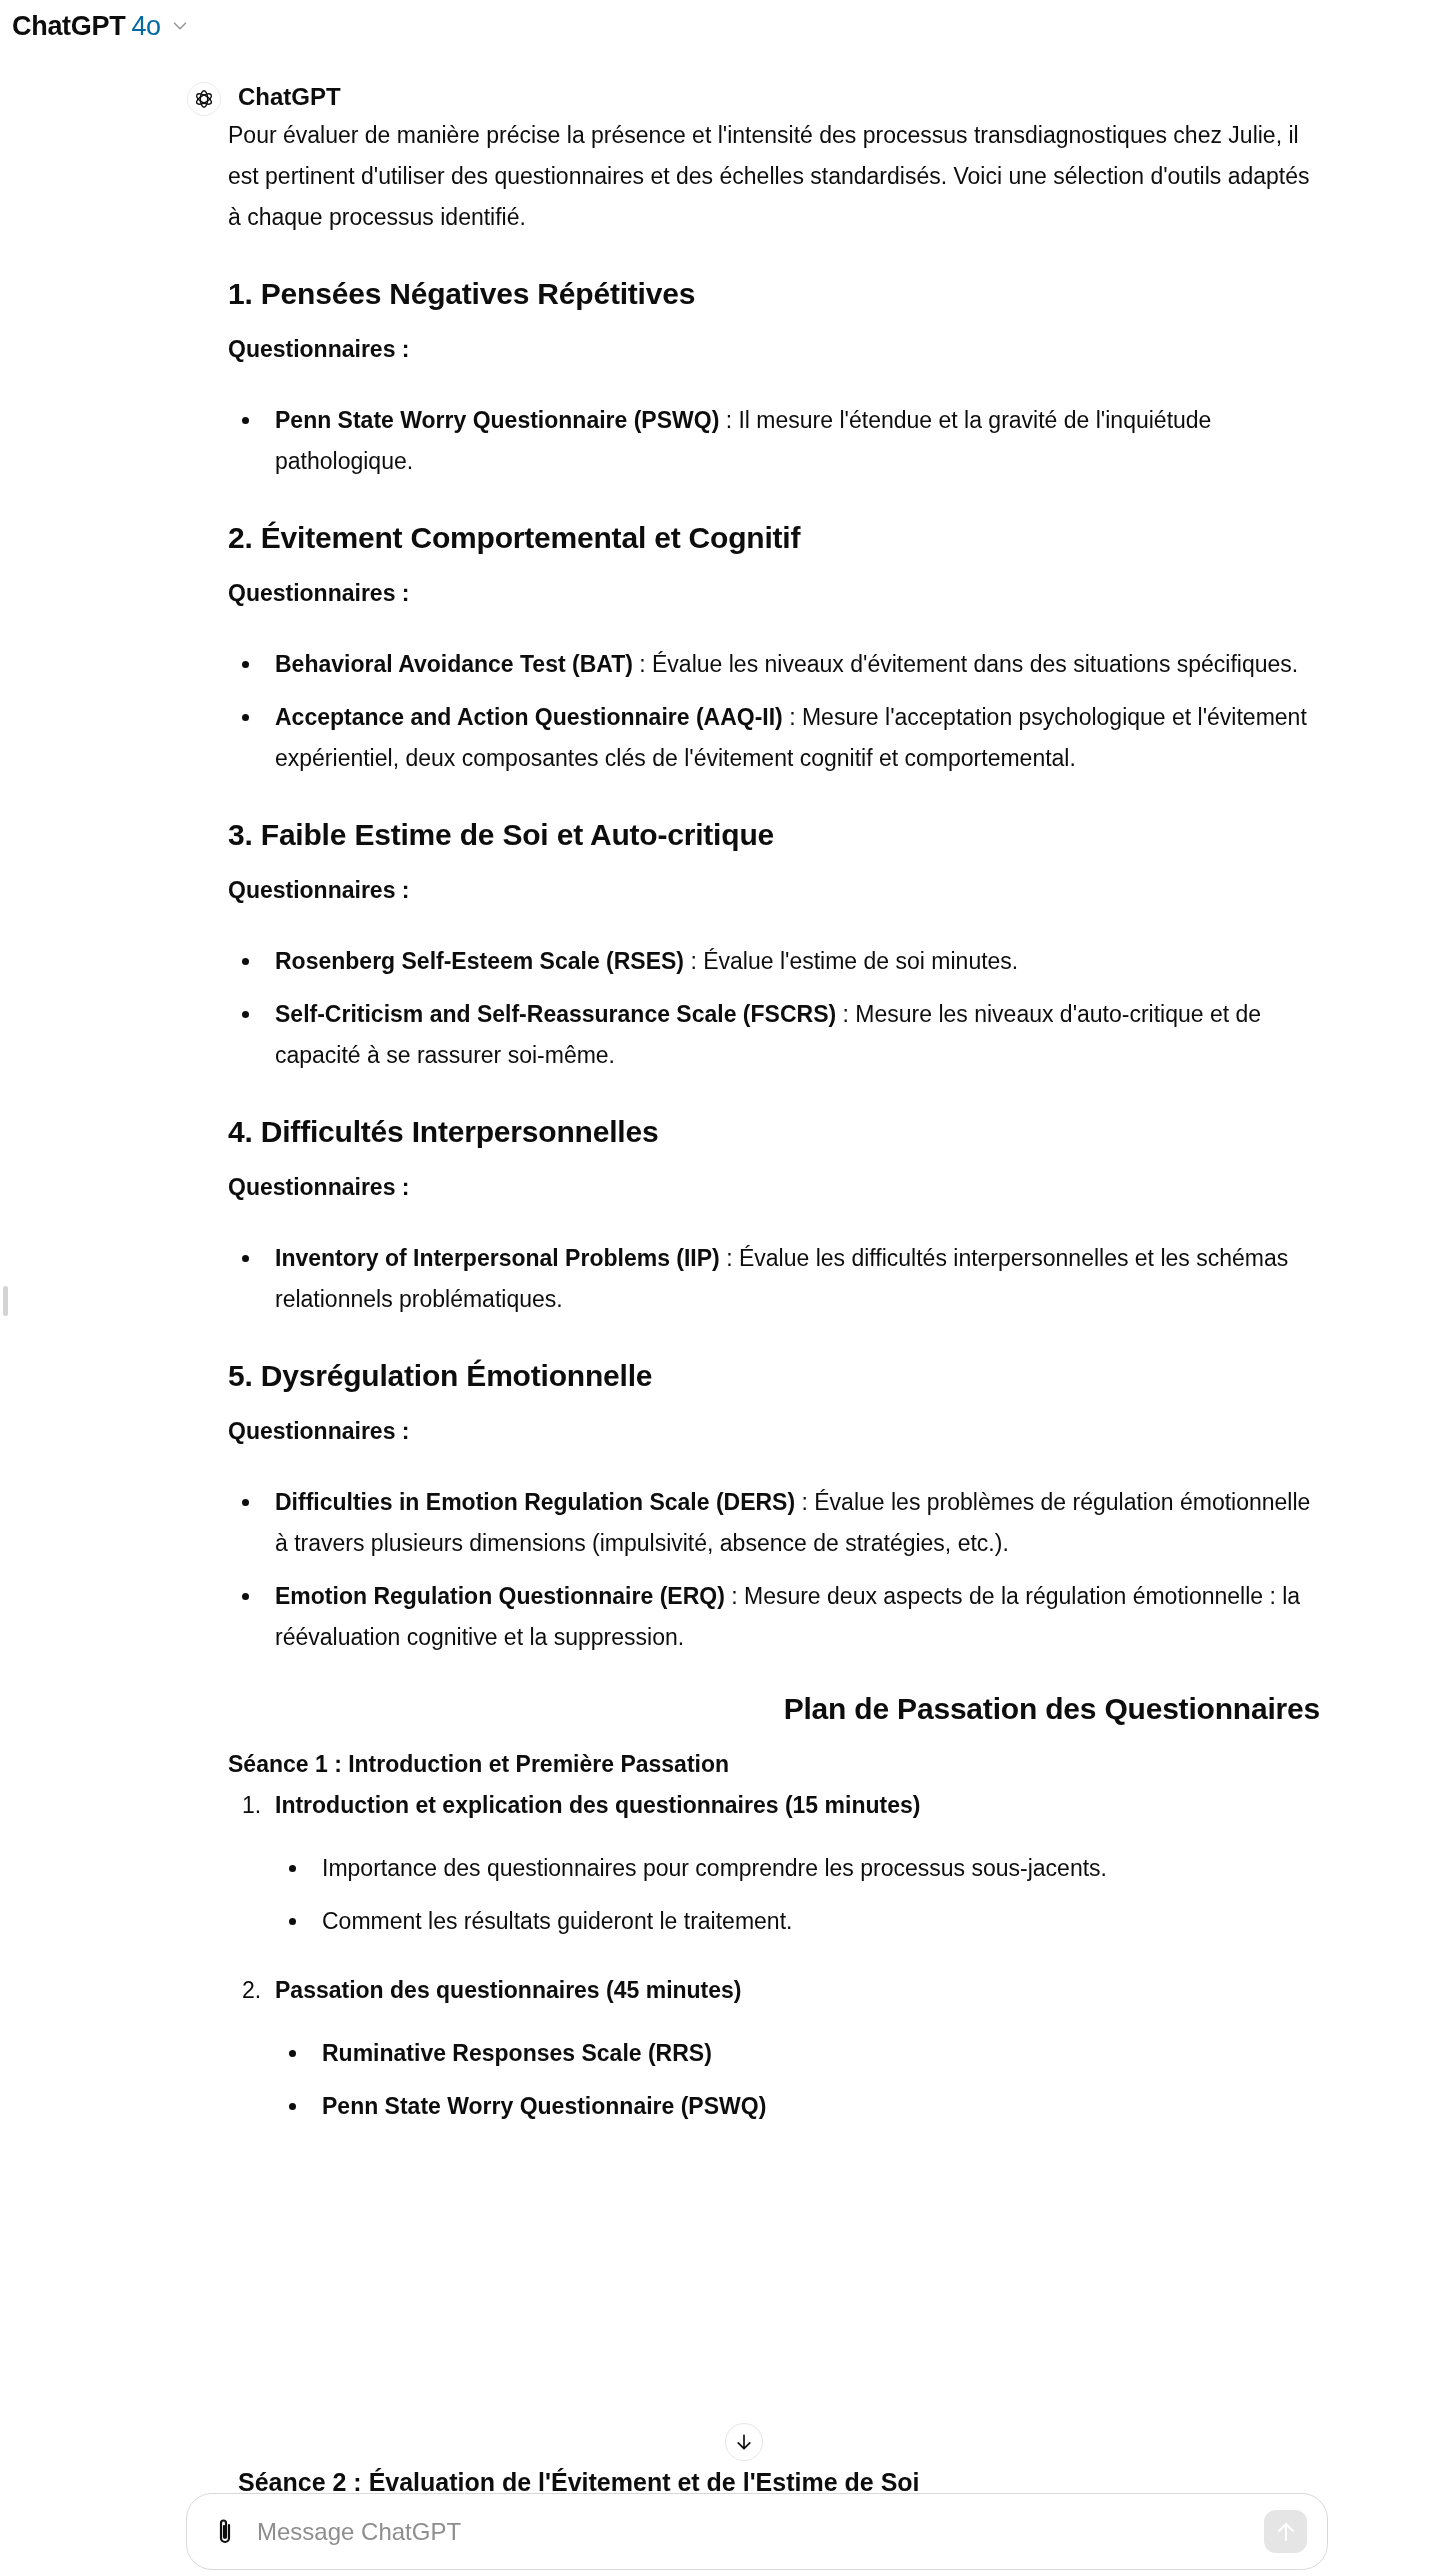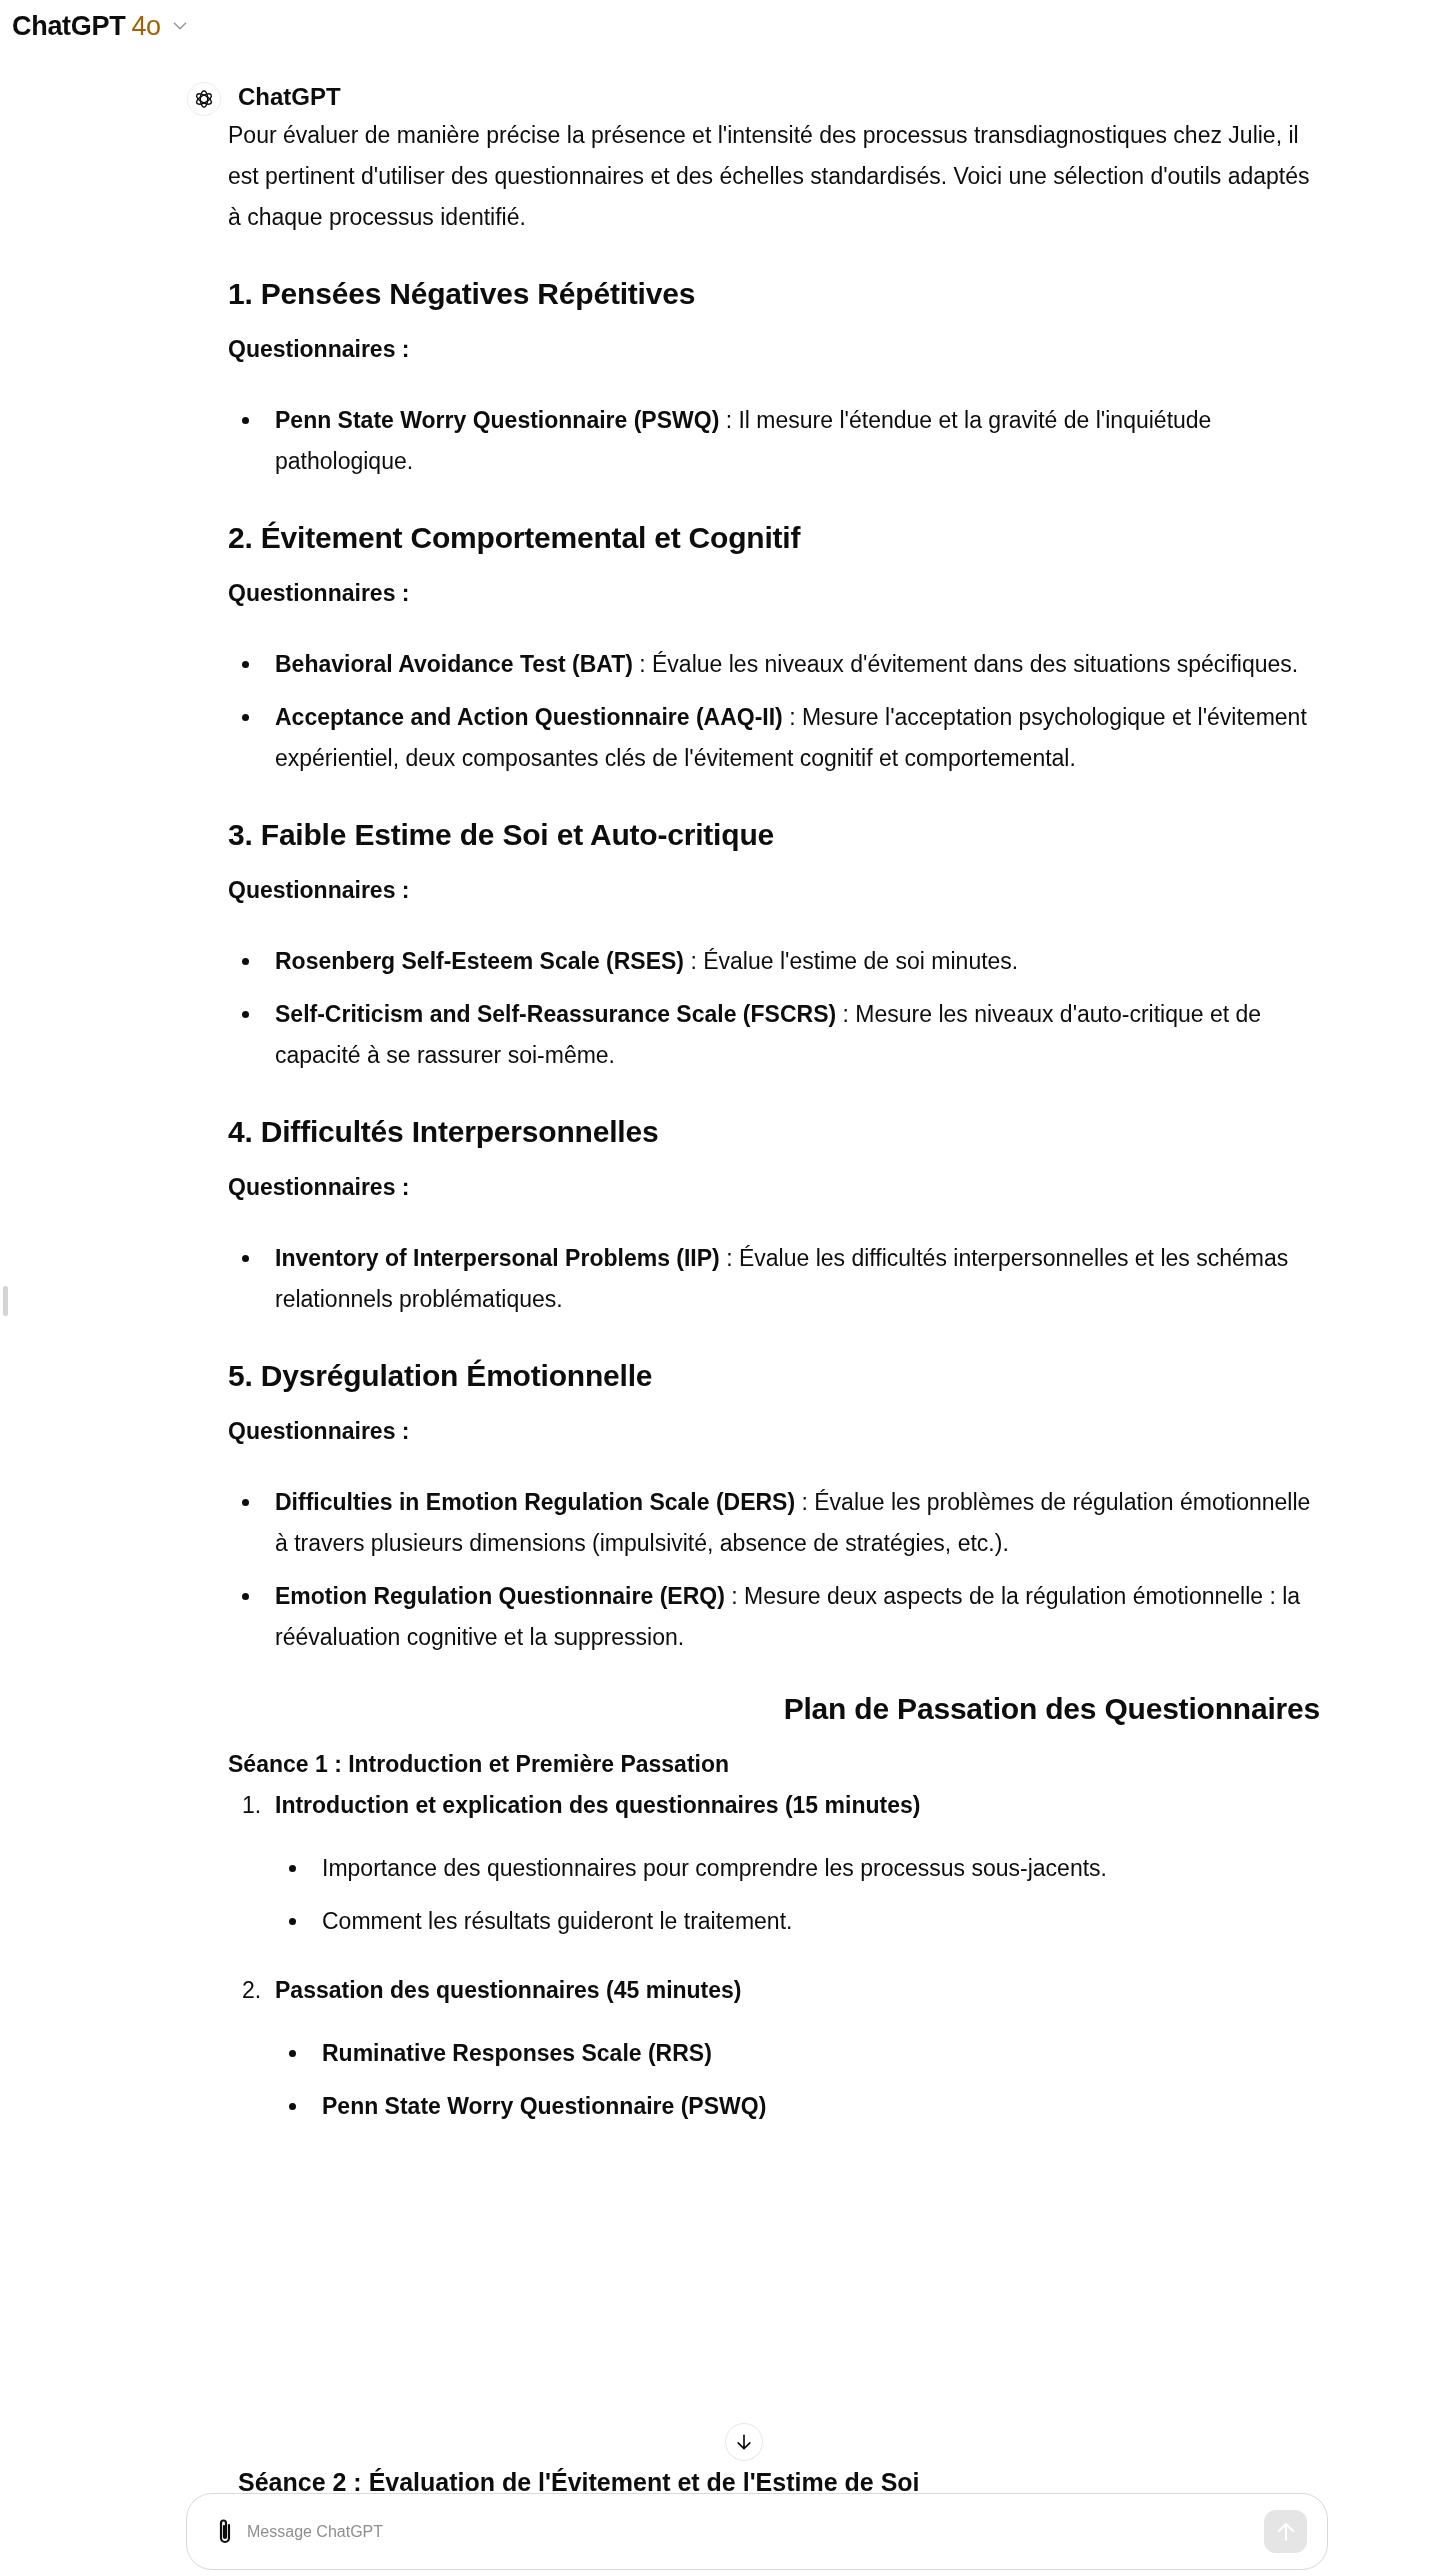--- a/index.html
+++ b/index.html
@@ -6,21 +6,21 @@
   body {
     width: 1436px; height: 2576px; overflow: hidden; position: relative;
     background: #ffffff; color: #0d0d0d;
     font-family: "Liberation Sans", "DejaVu Sans", sans-serif;
   }
   .header {
     position: absolute; left: 12px; top: 8px; height: 36px;
     display: flex; align-items: center; gap: 6px;
     font-size: 27px; font-weight: 600; letter-spacing: -0.3px;
   }
-  .header .model { color: #a16207; font-weight: 500; }
+  .header .model { color: #0369a1; font-weight: 500; }
   .header .chev { width: 22px; height: 22px; margin-left: 2px; }
   .sidebar-handle {
     position: absolute; left: 3px; top: 1286px; width: 5px; height: 30px;
     background: #d4d4d4; border-radius: 3px;
   }
   .avatar {
     position: absolute; left: 187px; top: 82px; width: 32px; height: 32px;
     border-radius: 50%; border: 1px solid #ececec; background: #fff;
     display: flex; align-items: center; justify-content: center;
   }
@@ -65,21 +65,21 @@
     position: absolute; left: 238px; top: 2467px; font-size: 25px; font-weight: 700; line-height: 30px;
     height: 24px; overflow: hidden; z-index: 1;
   }
   .composer {
     position: absolute; left: 186px; top: 2493px; width: 1142px; height: 77px;
     border: 1px solid #d9d9d9; border-radius: 26px; background: #fff; z-index: 4;
     display: flex; align-items: center; box-sizing: border-box;
   }
   .attach { width: 28px; height: 34px; margin-left: 24px; display: flex; align-items: center; justify-content: center; }
   .composer input {
-    border: none; outline: none; flex: 1; margin-left: 6px; font-size: 16px; color: #0d0d0d;
+    border: none; outline: none; flex: 1; margin-left: 16px; font-size: 24px; color: #0d0d0d;
     font-family: "Liberation Sans", "DejaVu Sans", sans-serif; background: transparent;
   }
   .composer input::placeholder { color: #8e8e8e; }
   .send {
     width: 43px; height: 43px; border-radius: 12px; background: #e5e5e5;
     margin-right: 20px; display: flex; align-items: center; justify-content: center;
   }
 </style>
 </head>
 <body>

